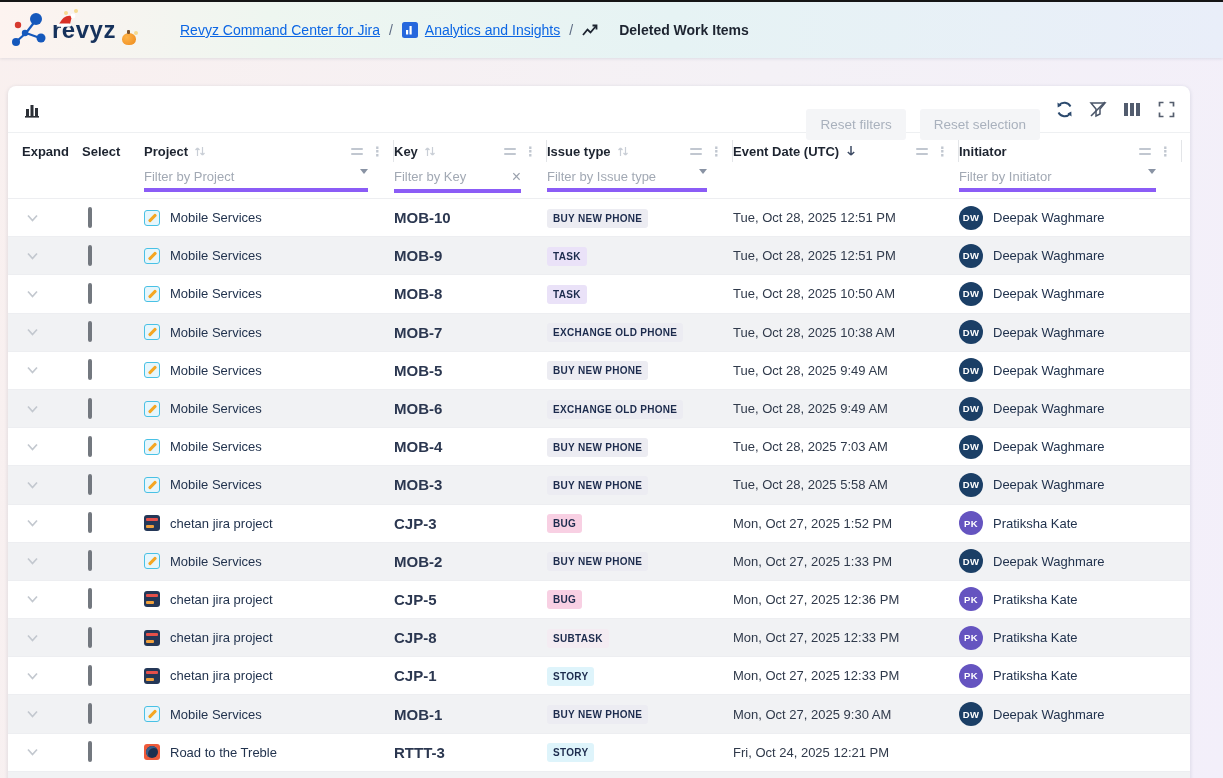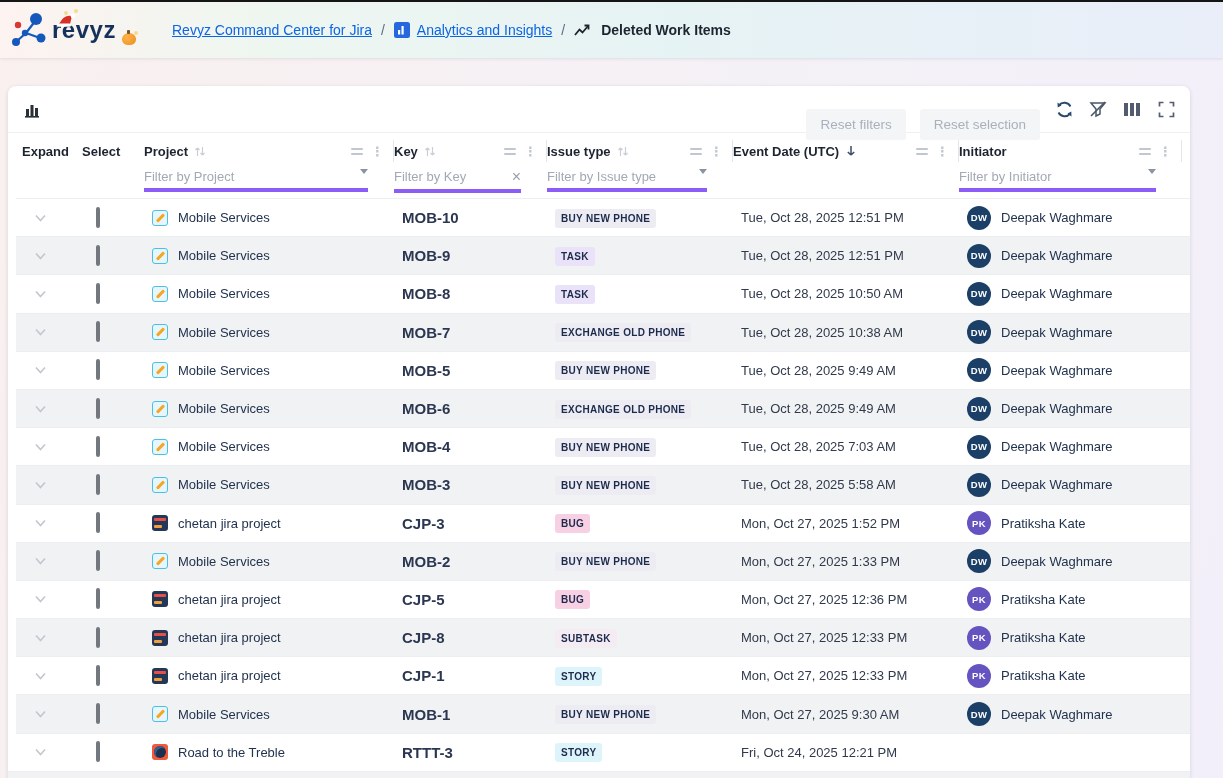--- a/index.html
+++ b/index.html
@@ -15,24 +15,24 @@
     box-shadow:0 1px 3px rgba(23,43,77,.10); position:relative; z-index:5; }
   .logo-wrap { display:flex; align-items:center; gap:6px; width:150px; position:relative; }
   .logo-text { font-size:24px; font-weight:bold; color:#16325c; letter-spacing:.5px; position:relative; }
   .santa-hat { position:absolute; left:46px; top:2px; }
   .sparkle { position:absolute; left:54px; top:0; width:4px; height:4px; border-radius:50%;
     background:#f5c542; opacity:.55; box-shadow:10px -2px 0 #f5c542, 60px 26px 0 #f0b43c, 70px 20px 0 #f5c542; }
   .pumpkin { position:relative; width:14px; height:12px; margin-top:18px; border-radius:50% 50% 46% 46%;
     background:radial-gradient(circle at 35% 35%, #ffb347, #ec8a1e); }
   .pumpkin::before { content:""; position:absolute; top:-3px; left:5px; width:3px; height:4px;
     background:#7a5230; border-radius:1px; }
-  .crumbs { display:flex; align-items:center; gap:9px; margin-left:12px; font-size:14px;justify-content:flex-end; }
+  .crumbs { display:flex; align-items:center; gap:9px; margin-left:20px; font-size:14px;justify-content:flex-end; }
   .crumb-link { color:#0c66e4; text-decoration:underline; cursor:pointer; }
   .crumb-sep { color:#5e6c84; }
-  .crumb-current { color:#1d2430; font-weight:bold; display:flex; align-items:center; gap:10px; }
+  .crumb-current { color:#1d2430; font-weight:bold; display:flex; align-items:center; gap:20px; }
   .crumb-with-icon { display:flex; align-items:center; gap:7px; }
 
   
   .card { position:absolute; left:8px; top:86px; width:1182px; height:720px;
     background:#fff; border-radius:8px; box-shadow:0 1px 4px rgba(23,43,77,.14); overflow:hidden; }
   .card-head { height:47px; display:flex; align-items:center; justify-content:space-between;
     padding:0 14px 0 16px; border-bottom:1px solid #eef0f2; }
   .title-block { display:flex; align-items:flex-start; gap:9px; }
   .title-texts .t { font-size:14px; font-weight:bold; color:#1d2430; }
   .title-texts .s { font-size:11px; color:#97a0af; margin-top:2px; }
@@ -58,21 +58,21 @@
   .tfilters { height:29px; align-items:start; }
   .filter-cell { display:flex; align-items:flex-start; border-bottom:4px solid #8b5cf6;
     margin-right:26px; padding-bottom:4px; }
   .filter-cell input { border:none; outline:none; background:transparent; width:100%;
     font-size:13px; color:#42526e; font-family:inherit; }
   .filter-cell input::placeholder { color:#a2a9b4; }
   .caret-down { width:0; height:0; border-left:4px solid transparent; border-right:4px solid transparent;
     border-top:5px solid #8993a4; flex:none; margin-left:4px; }
   .clear-x { color:#9aa1ad; font-size:16px; line-height:1; flex:none; margin-left:4px; cursor:pointer; }
 
-  .rows .row { height:38.2px; border-top:1px solid #edeef1; cursor:default;margin-left:8px; }
+  .rows .row { height:38.2px; border-top:1px solid #edeef1; cursor:default; }
   .rows .row.alt { background:#f1f2f4; }
   .cell-project, .cell-initiator { display:flex; align-items:center; gap:10px; }
   .cell-text { font-size:13px; color:#22334e; }
   .key-text { font-size:15px; color:#2b3750;font-weight:bold; }
   .date-text { font-size:13px; color:#303a4b; }
   .chev { margin-left:4px; }
   .checkbox { width:16px; height:16px; border:2px solid #73787f; border-radius:3px;
     background:#fff; margin-left:6px; cursor:pointer; }
   .badge { display:inline-block; font-size:10px; font-weight:bold; letter-spacing:.3px;
     padding:4px 6px; border-radius:3px; color:#1c2b4d; }

